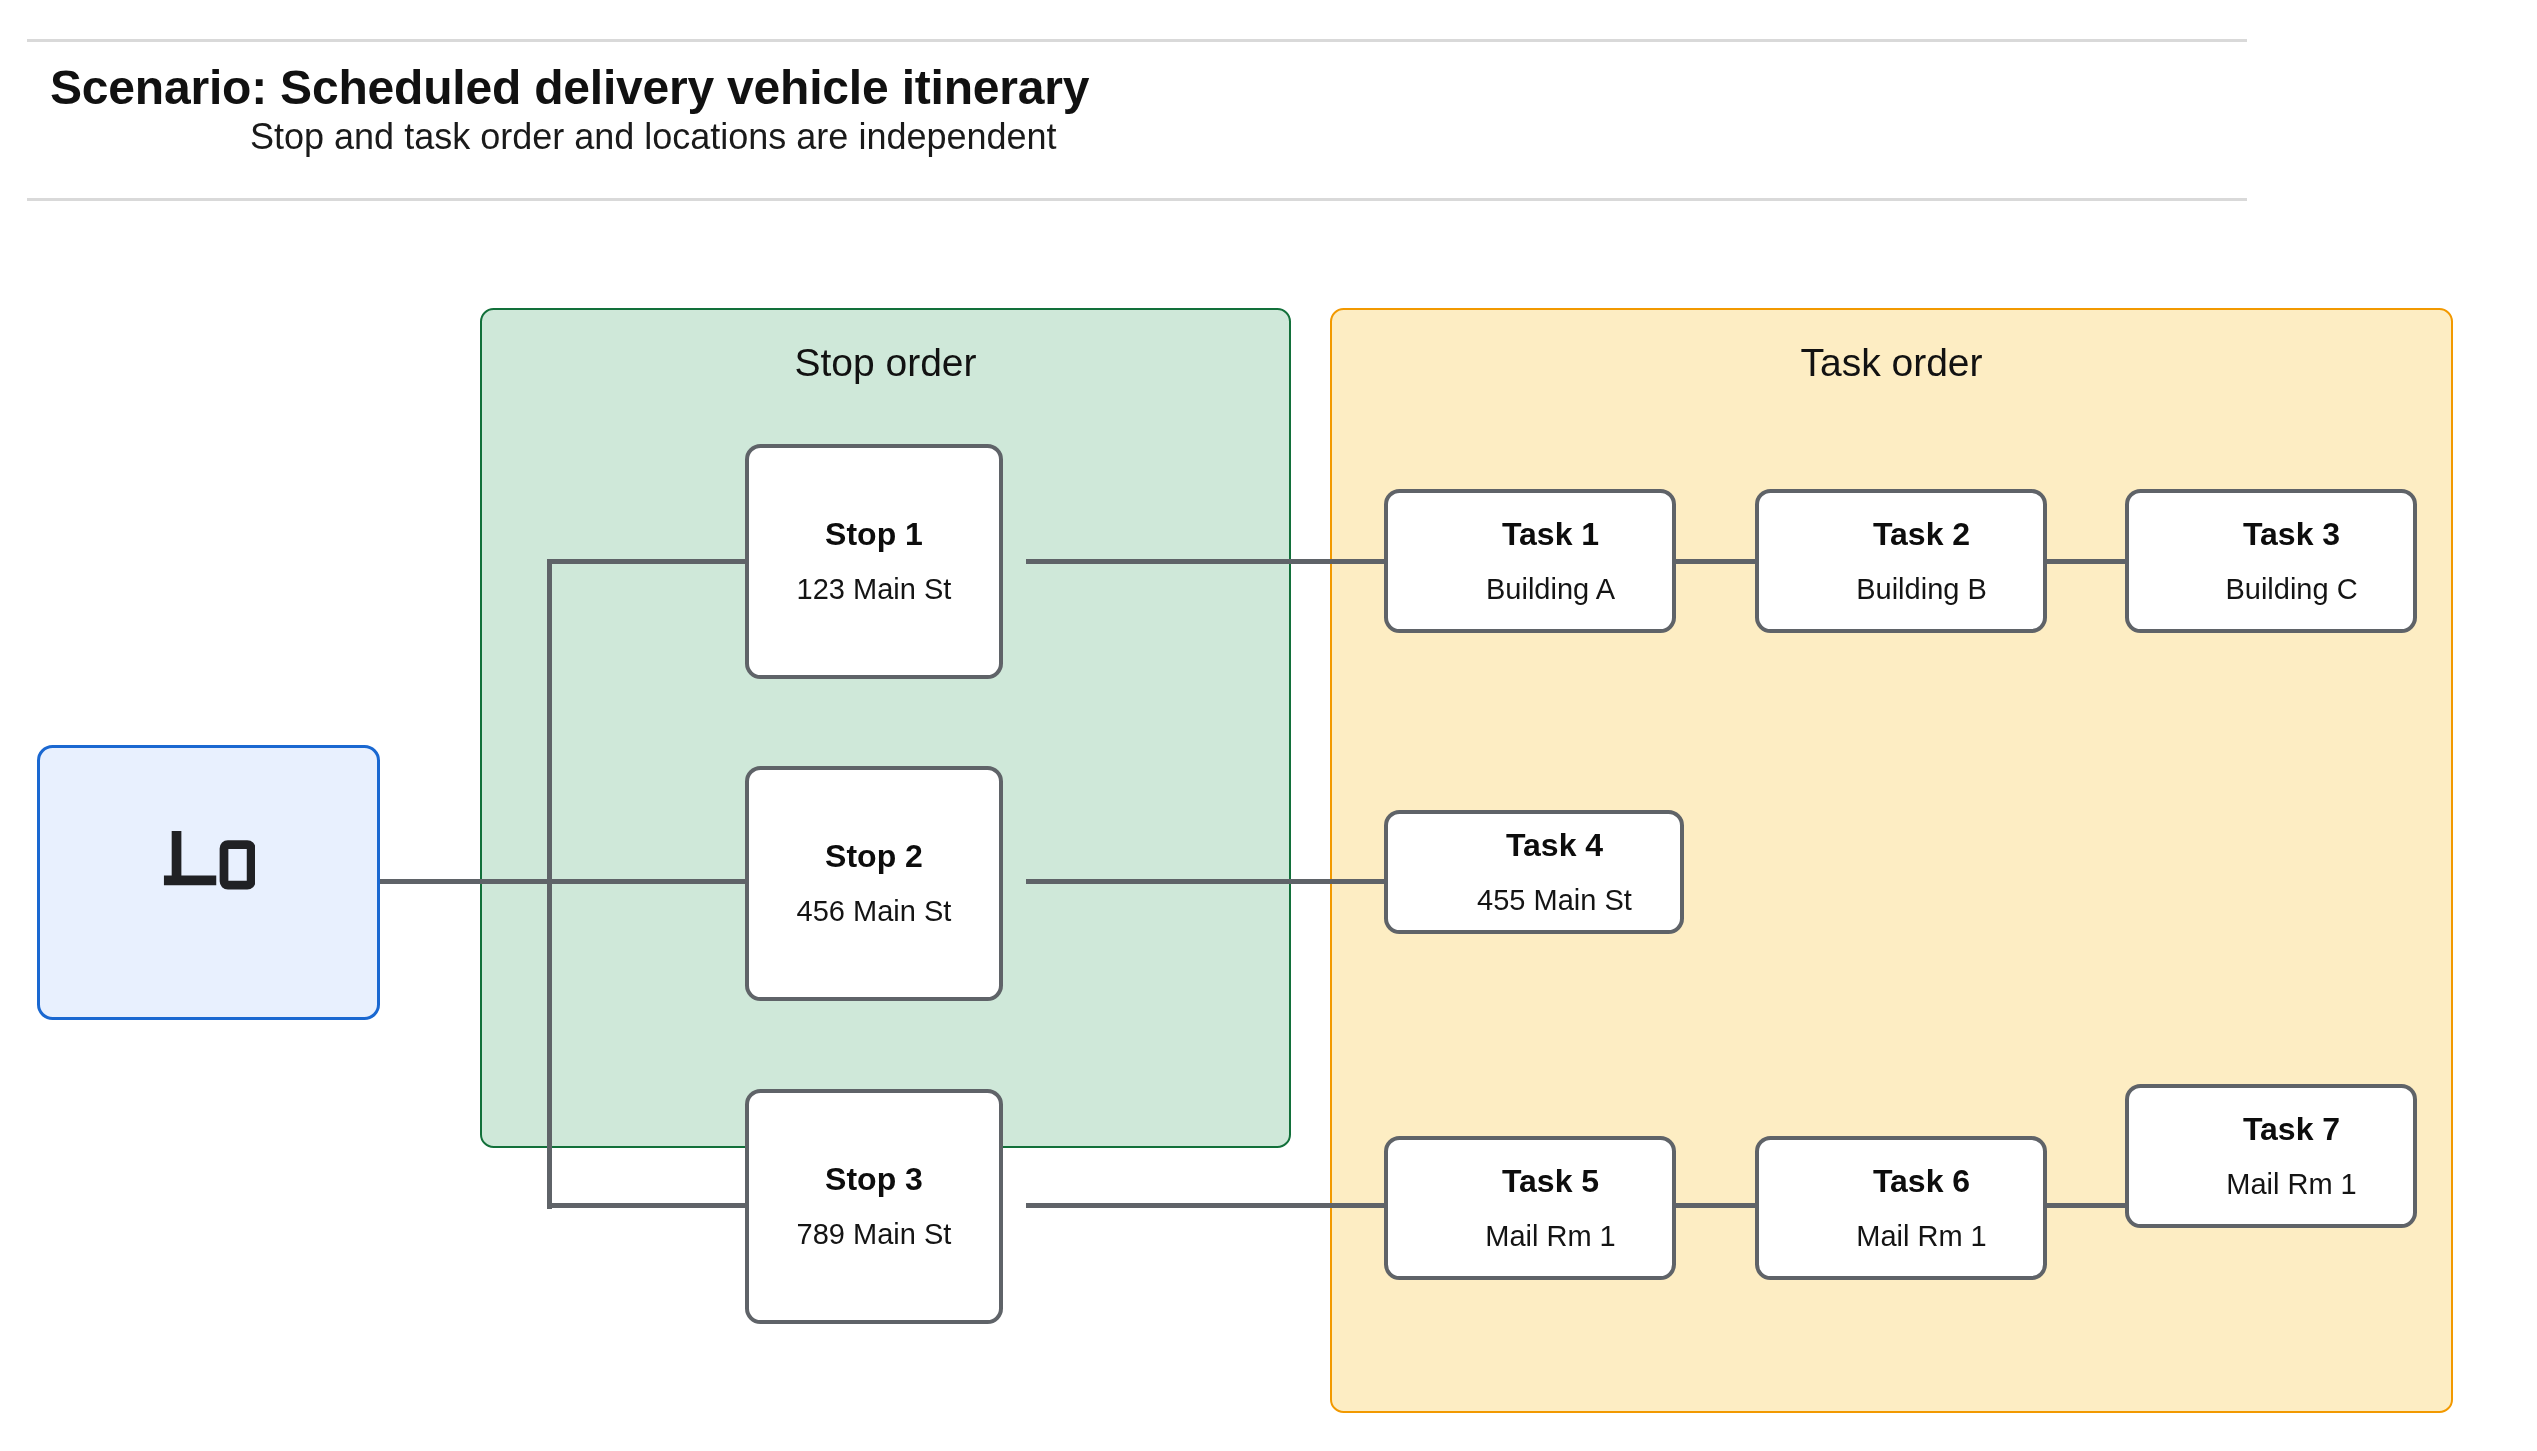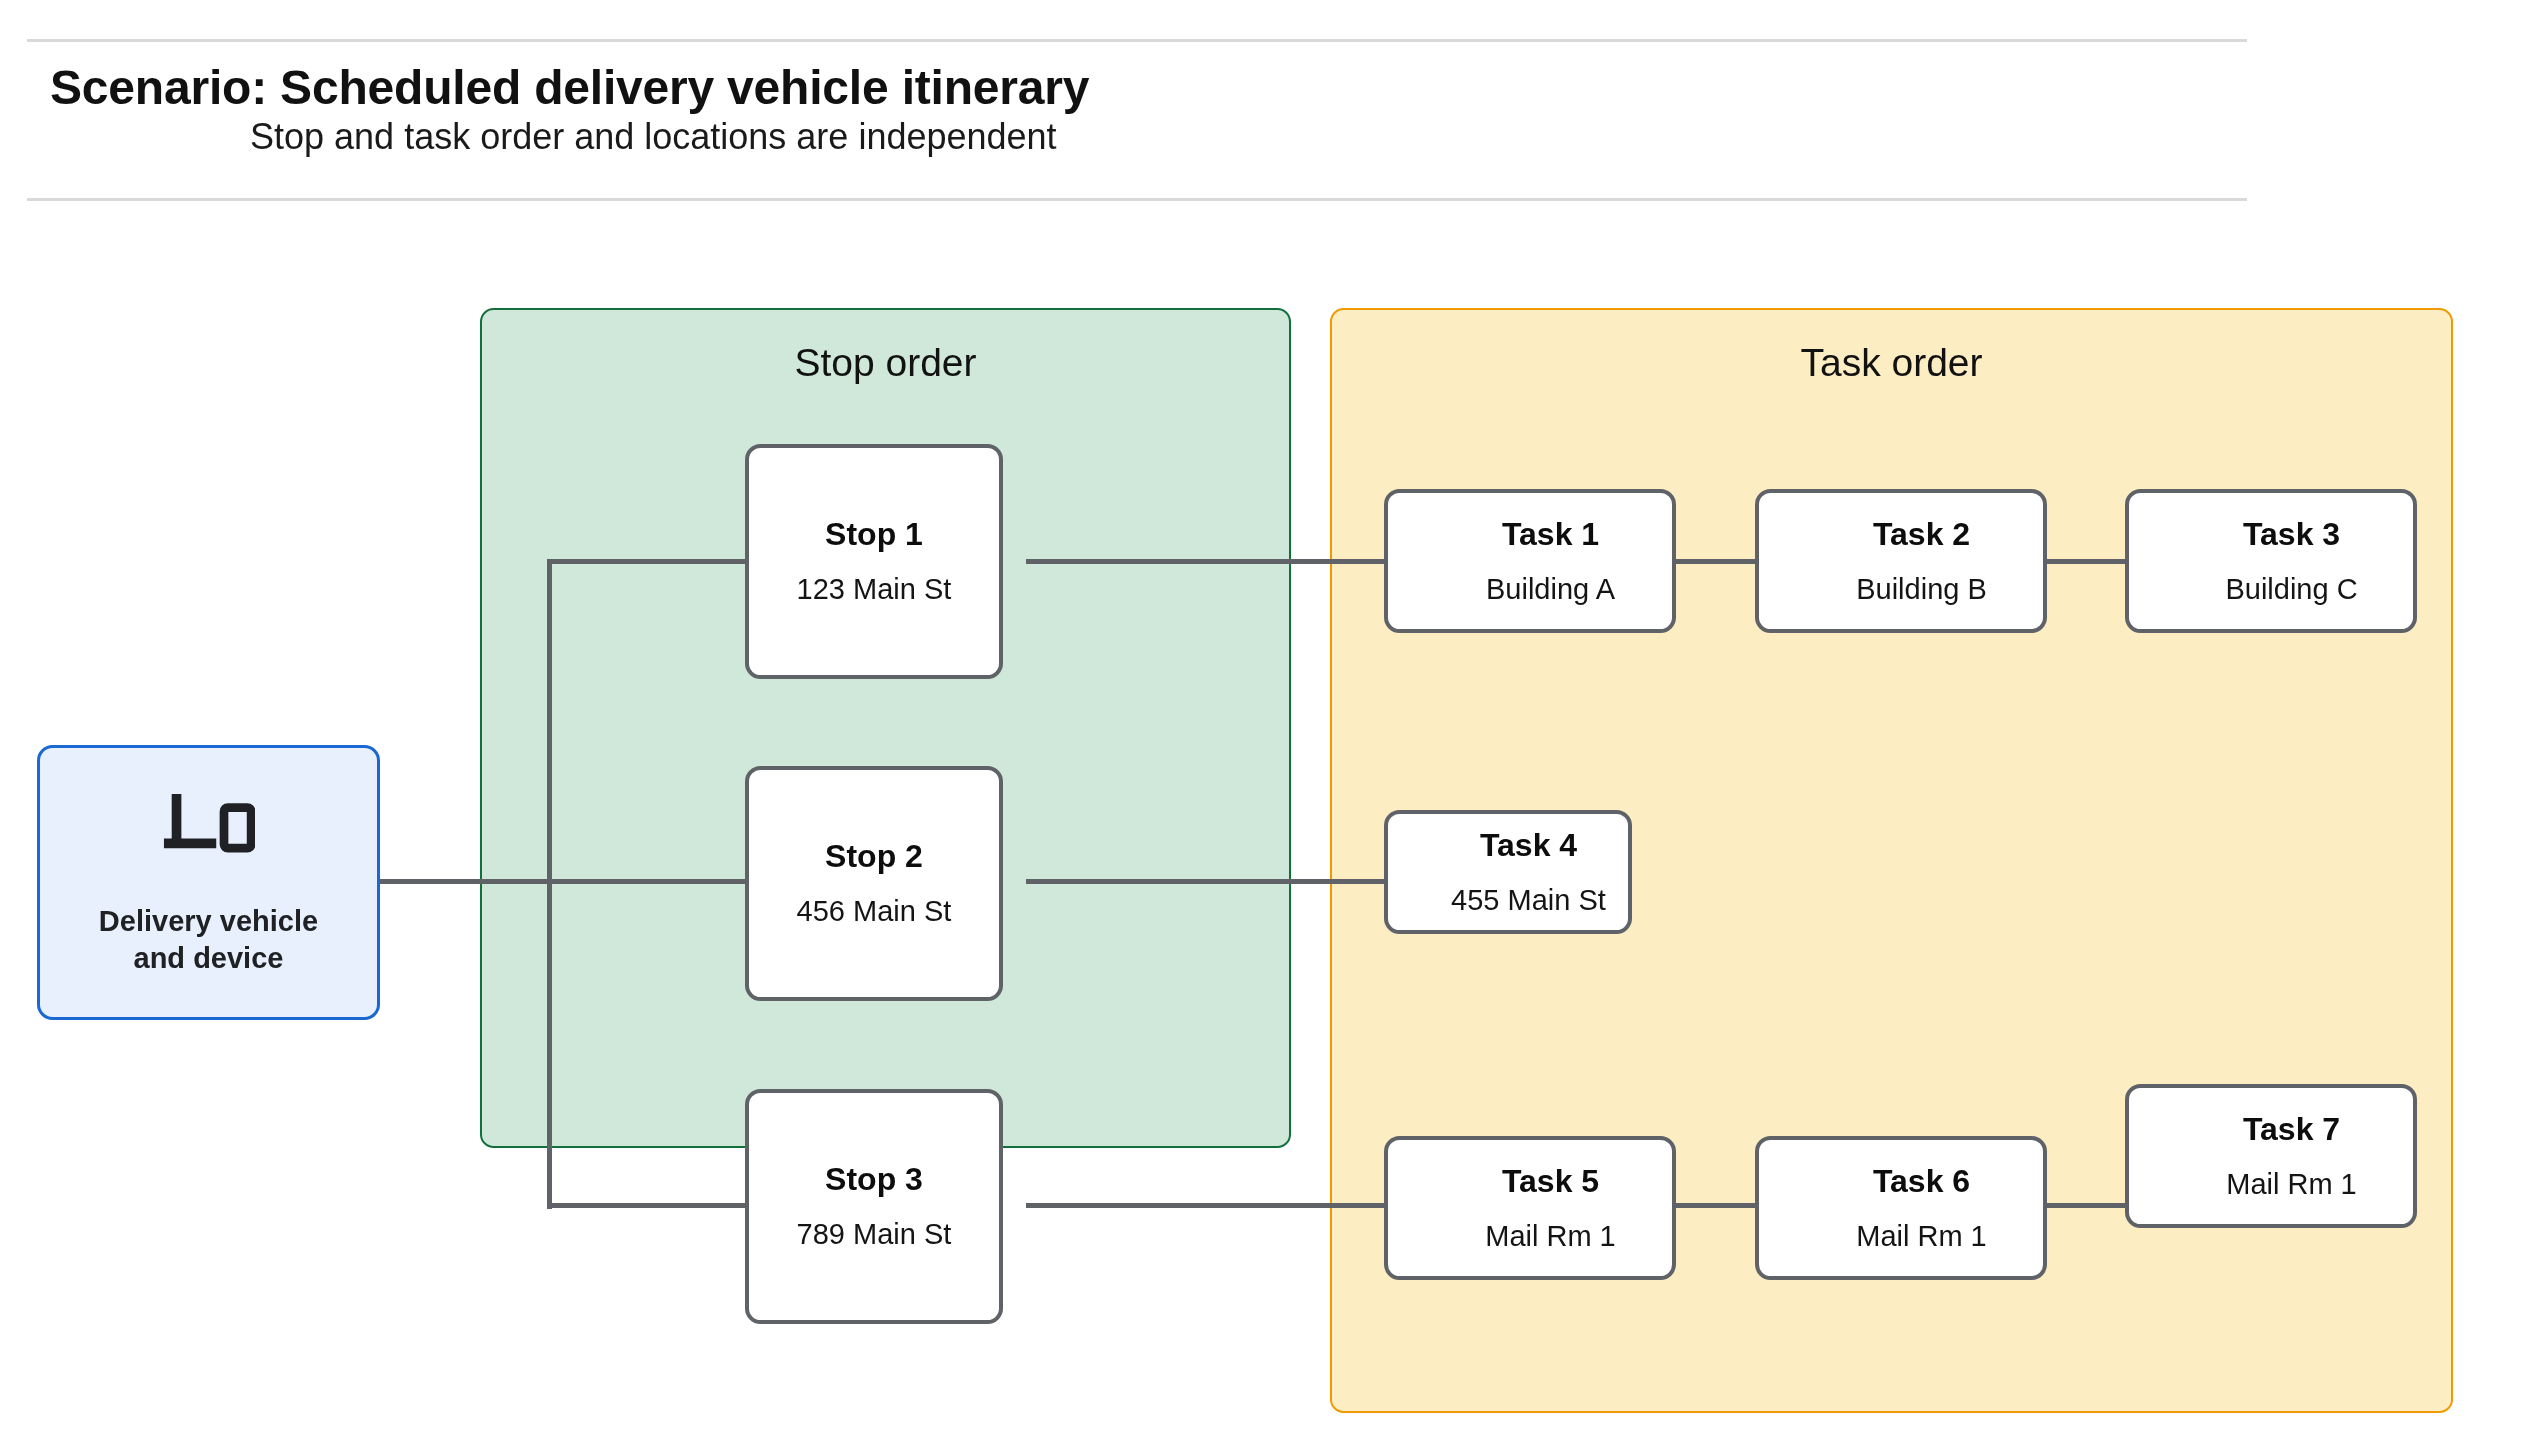--- a/index.html
+++ b/index.html
@@ -143,21 +143,21 @@
 
   .stop-node { width: 258px; height: 235px; left: 745px; }
   #stop-1 { top: 444px; }
   #stop-2 { top: 766px; }
   #stop-3 { top: 1089px; }
 
   .task-node { width: 292px; height: 144px; padding-left: 41px; }
   #task-1 { left: 1384px; top: 489px; }
   #task-2 { left: 1755px; top: 489px; }
   #task-3 { left: 2125px; top: 489px; }
-  #task-4 { left: 1384px; top: 810px; width: 248px; height: 124px; }
+  #task-4 { left: 1384px; top: 810px; width: 300px; height: 124px; }
   #task-5 { left: 1384px; top: 1136px; }
   #task-6 { left: 1755px; top: 1136px; }
   #task-7 { left: 2125px; top: 1084px; }
 
   
   .conn {
     position: absolute;
     background: #5f6368;
     z-index: 2;
   }
@@ -199,22 +199,20 @@
   <div class="conn conn-h" style="left:1672px; top:559px; width:87px;"></div>
   <div class="conn conn-h" style="left:2043px; top:559px; width:87px;"></div>
   <div class="conn conn-h" style="left:1672px; top:1203px; width:87px;"></div>
   <div class="conn conn-h" style="left:2043px; top:1203px; width:87px;"></div>
 
   <div id="vehicle-box">
     <svg id="vehicle-icon" viewBox="0 0 96 74" xmlns="http://www.w3.org/2000/svg">
       <path d="M10 6 L10 52 L2 52 L2 62 L56 62 L56 52 L20 52 L20 6 Z" fill="#202124"></path>
       <rect x="64" y="20" width="28" height="42" rx="4" fill="none" stroke="#202124" stroke-width="9"></rect>
     </svg>
-    <div id="vehicle-label">Delivery vehicle
-and device</div>
   </div>
 
   <div class="node stop-node" id="stop-1">
     <div class="node-title">Stop 1</div>
     <div class="node-sub">123 Main St</div>
   </div>
   <div class="node stop-node" id="stop-2">
     <div class="node-title">Stop 2</div>
     <div class="node-sub">456 Main St</div>
   </div>

